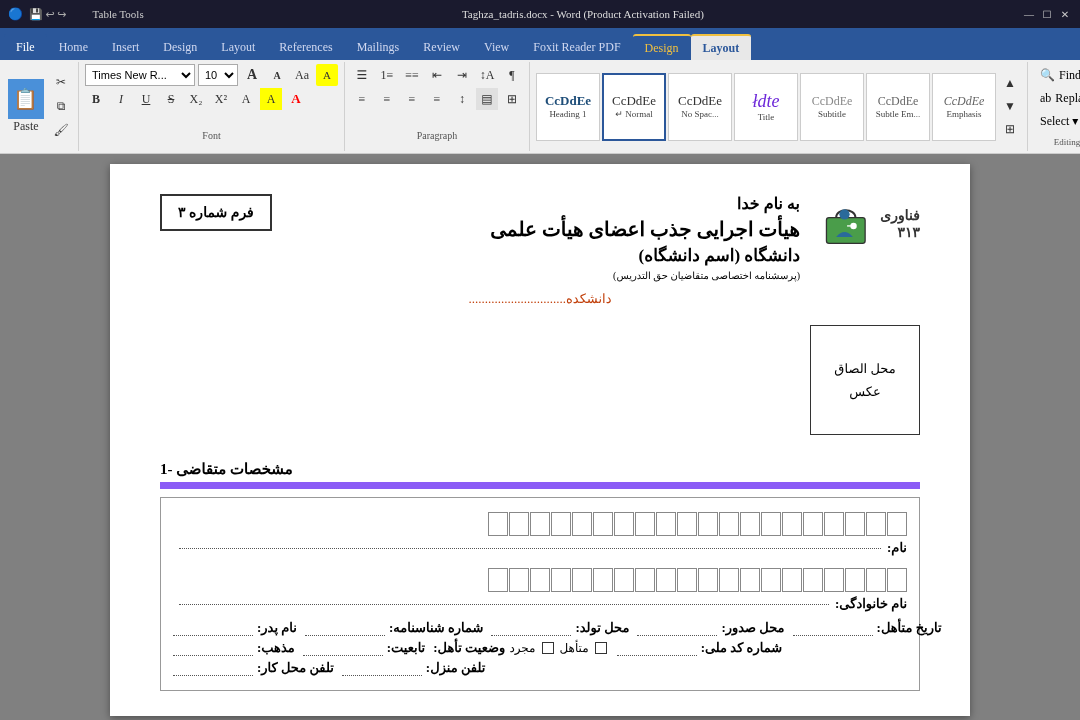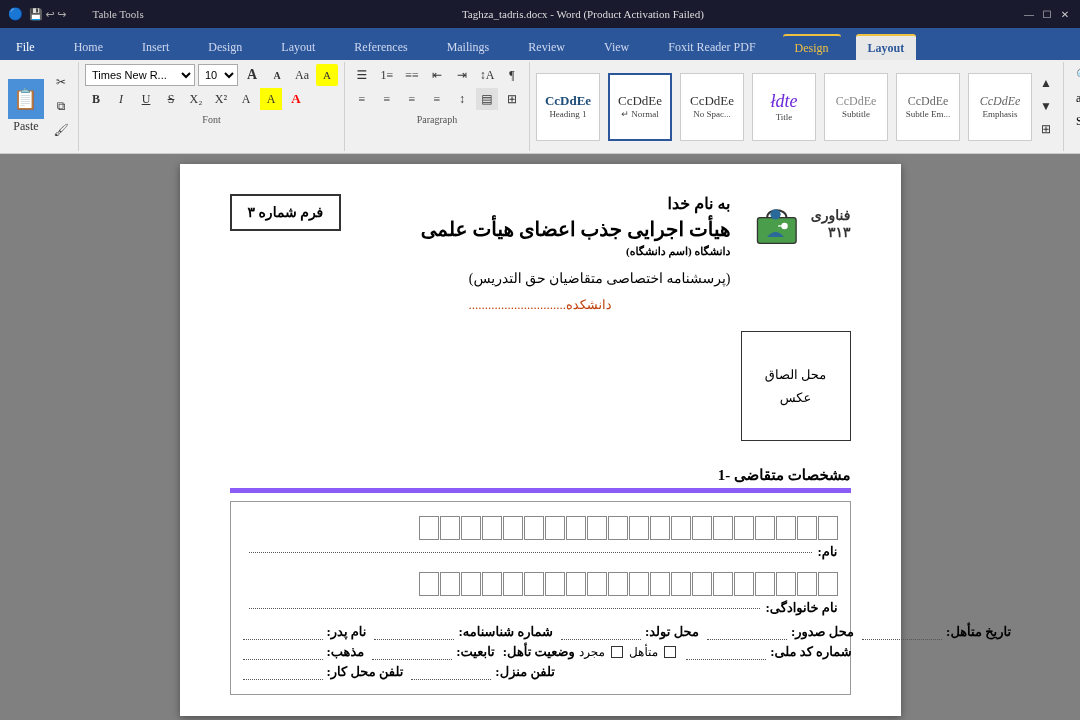--- a/index.html
+++ b/index.html
@@ -19,21 +19,21 @@
     .title-bar-left { display: flex; align-items: center; gap: 6px; }
     .title-bar-controls { display: flex; gap: 4px; }
     .title-btn { width: 14px; height: 14px; display: flex; align-items: center; justify-content: center; font-size: 10px; cursor: pointer; color: #ccc; }
 
     
     .ribbon { background: #2b579a; }
     .ribbon-tabs {
       display: flex;
       align-items: flex-end;
       padding: 0 4px;
-      gap: 15px;
+      gap: 0;
       height: 32px;
     }
     .ribbon-tab {
       padding: 4px 12px;
       font-size: 12px;
       color: #d0d8f0;
       cursor: pointer;
       border-radius: 3px 3px 0 0;
       height: 26px;
       display: flex;
@@ -46,21 +46,21 @@
       border-bottom: 1px solid #ccc;
       padding: 2px 0;
       display: flex;
       align-items: stretch;
       min-height: 88px;
     }
 
     .ribbon-group-label {
       font-size: 10px;
       color: #555;
-      margin-top: 2px;
+      margin-top: 18px;
       text-align: center;
     }
 
     
     .clipboard-group {
       display: flex;
       padding: 2px 6px;
       gap: 4px;
       border-right: 1px solid #d0d0d0;
       align-items: center;
@@ -191,21 +191,21 @@
       background: #808080;
       height: calc(720px - 148px);
       overflow-y: auto;
       display: flex;
       justify-content: center;
       padding: 10px 0;
     }
 
     .page {
       background: white;
-      width: 721px;
+      width: 860px;
       min-height: 550px;
       padding: 30px 50px;
       box-shadow: 0 2px 8px rgba(0,0,0,0.4);
       position: relative;
     }
 
     .page-header {
       display: flex;
       justify-content: space-between;
       align-items: flex-start;
@@ -233,28 +233,28 @@
     }
 
     .center-title .main-title {
       font-size: 20px;
       font-weight: bold;
       direction: rtl;
       margin-bottom: 4px;
     }
 
     .center-title .sub-title {
-      font-size: 11px;
+      font-size: 17px;
       font-weight: bold;
       direction: rtl;
-      margin-bottom: 12px;
+      margin-bottom: 4px;
     }
 
     .center-title .questionnaire {
-      font-size: 14px;
+      font-size: 10px;
       direction: rtl;
     }
 
     .logo-area {
       display: flex;
       flex-direction: row;
       align-items: center;
       width: 100px;
     }
 
@@ -286,26 +286,26 @@
       flex-direction: column;
       align-items: center;
       justify-content: center;
       font-size: 13px;
       direction: rtl;
       margin: 10px 0;
       line-height: 1.8;
     }
 
     .section-title {
-      text-align: right;
+      text-align: left;
       direction: rtl;
       font-size: 15px;
       font-weight: bold;
       margin: 15px 0 8px 0;
-      border-bottom: 5px solid #8b5cf6;
+      border-bottom: 7px solid #8b5cf6;
       padding-bottom: 4px;
     }
 
     .char-boxes {
       display: flex;
       direction: rtl;
       gap: 1px;
       margin: 4px 0;
     }
 
@@ -372,21 +372,21 @@
       width: 12px;
       height: 12px;
       border: 1px solid #333;
       margin: 0 2px;
     }
 
     
     .highlight-yellow { background: #ffff00; border-radius: 2px; padding: 0 2px; font-size: 11px; cursor: pointer; }
     .color-A { color: red; font-weight: bold; font-size: 13px; }
 
-    .styles-scroll { display: flex; gap: 8px; overflow: hidden; }
+    .styles-scroll { display: flex; gap: 2px; overflow: hidden; }
   </style>
 </head>
 <body>
 
 <div class="title-bar">
   <div class="title-bar-left">
     <span>🔵</span>
     <span style="font-size:11px; color:#aaa;">💾 ↩ ↪</span>
     <span style="color:#ccc; font-size:11px; margin-left:20px;">Table Tools</span>
   </div>

